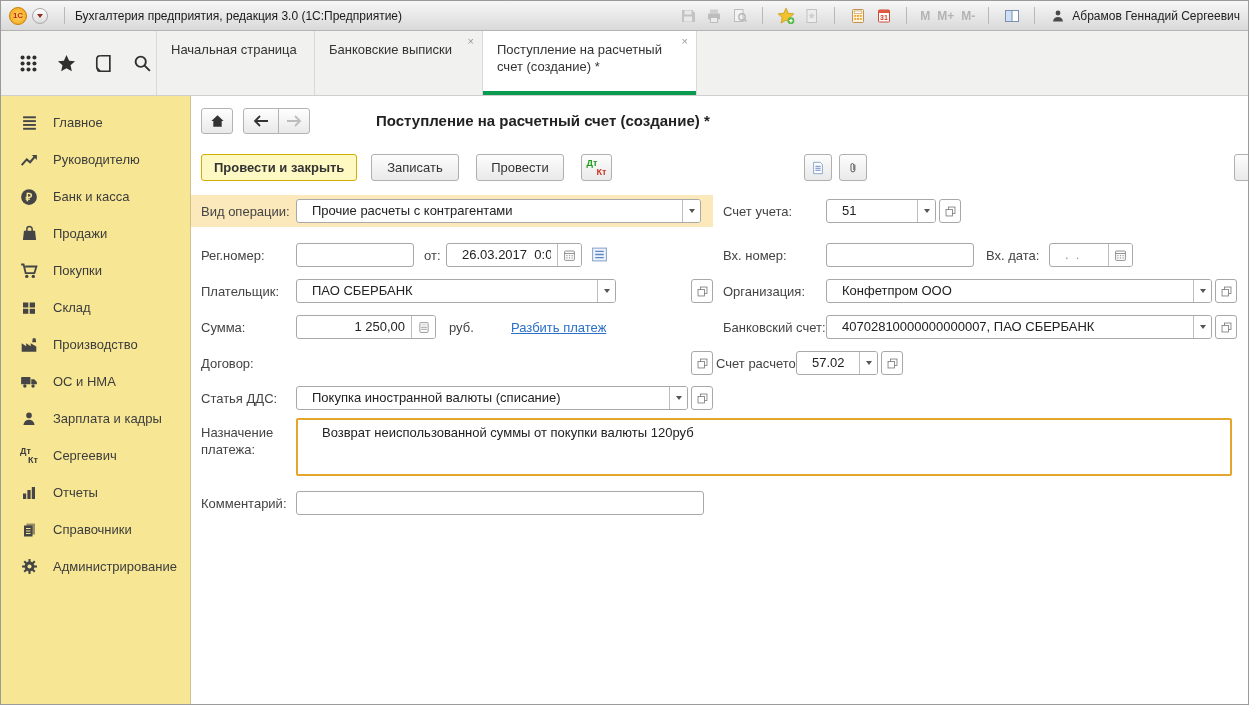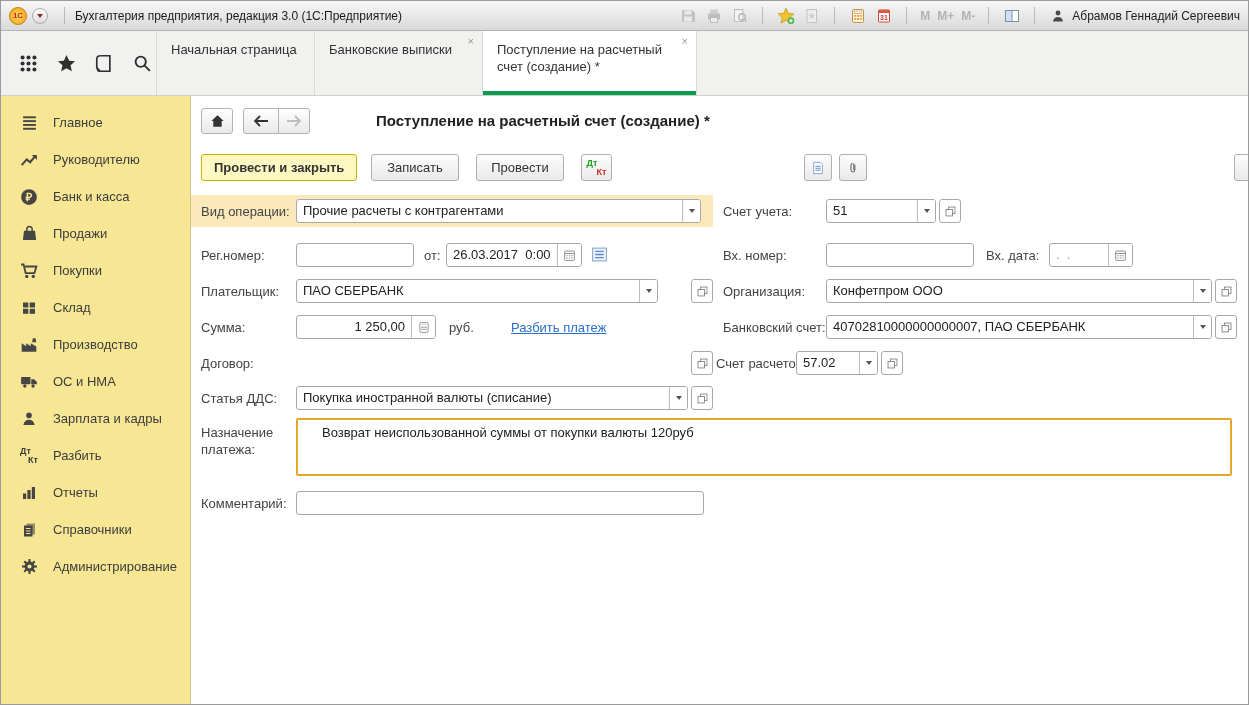--- a/index.html
+++ b/index.html
@@ -64,21 +64,21 @@
   .dtkt .k { position:absolute; right:0; bottom:0; color:#cc3322; }
 
   
   .lbl { position:absolute; font-size:13px; color:#444; white-space:nowrap; }
   .band { position:absolute; background:#fbe8bb; }
   .inp { position:absolute; height:24px; border:1px solid #a8a8a8; border-radius:3px; background:#fff;
     font-size:13px; color:#222; padding:0 6px; font-family:"Liberation Sans",sans-serif; }
   .combo { position:absolute; height:24px; border:1px solid #a8a8a8; border-radius:3px; background:#fff;
     display:flex; align-items:stretch; overflow:hidden; }
   .combo .val { flex:1; font-size:13px; color:#222; line-height:22px; padding:0 6px; white-space:nowrap;
-    overflow:hidden; border:none; outline:none; background:transparent; font-family:"Liberation Sans",sans-serif; min-width:0; }
+    overflow:hidden; border:none; outline:none; background:transparent; font-family:"Liberation Sans",sans-serif; min-width:0;margin-left:9px; }
   .combo .ddbtn { width:18px; border-left:1px solid #bdbdbd; display:flex; align-items:center; justify-content:center; background:#fff; flex:none; }
   .combo .ibtn { width:24px; border-left:1px solid #bdbdbd; display:flex; align-items:center; justify-content:center; background:#fff; flex:none; }
   .tri { width:0; height:0; border-left:3.5px solid transparent; border-right:3.5px solid transparent; border-top:4px solid #555; }
   .sqbtn { position:absolute; width:22px; height:24px; border:1px solid #a8a8a8; border-radius:3px; background:#fff;
     display:flex; align-items:center; justify-content:center; }
   .link { font-size:13px; color:#2a6fc9; text-decoration:underline; white-space:nowrap; }
   .ta { position:absolute; border:2px solid #e4a62a; border-radius:2px; background:#fff; font-size:13px;
     color:#222; padding:4px 24px; resize:none; font-family:"Liberation Sans",sans-serif; line-height:17px; }
   .gray-val { color:#999; }
   svg { display:block; }
@@ -314,21 +314,21 @@
         </span>
       <span>Зарплата и кадры</span>
     </div>
     <div class="side-item">
       <span class="side-ic">
         <span class="dtkt" style="color:#3c3c3c;">
             <span class="d" style="color:#3c3c3c;">Дт</span>
             <span class="k" style="color:#3c3c3c;">Кт</span>
           </span>
       </span>
-      <span>Разбить</span>
+      <span>Сергеевич</span>
     </div>
     <div class="side-item">
       <span class="side-ic">
           <svg width="16" height="16" viewBox="0 0 16 16" fill="currentColor">
             <rect x="2" y="8.5" width="3.2" height="5.5"></rect>
             <rect x="6.4" y="5" width="3.2" height="9"></rect>
             <rect x="10.8" y="2" width="3.2" height="12"></rect>
           </svg>
         </span>
       <span>Отчеты</span>
@@ -464,21 +464,21 @@
               <rect x="10.4" y="7.5" width="1.6" height="1.4"></rect>
               <rect x="4" y="10.3" width="1.6" height="1.4"></rect>
               <rect x="7.2" y="10.3" width="1.6" height="1.4"></rect>
               <rect x="10.4" y="10.3" width="1.6" height="1.4"></rect>
             </g>
           </svg>
       </span>
     </div>
 
     <div class="lbl" style="left:10px;top:188px;">Плательщик:</div>
-    <div class="combo" style="left:105px;top:183px;width:362px;">
+    <div class="combo" style="left:105px;top:183px;width:320px;">
       <span class="val">ПАО СБЕРБАНК</span>
       <span class="ddbtn">
           <span class="tri"></span>
         </span>
     </div>
     <div class="sqbtn" style="left:500px;top:183px;">
       <svg width="13" height="13" viewBox="0 0 16 16">
           <rect x="5.5" y="2.5" width="8" height="8" fill="#fff" stroke="#777"></rect>
           <rect x="2.5" y="5.5" width="8" height="8" fill="#fff" stroke="#777"></rect>
         </svg>

